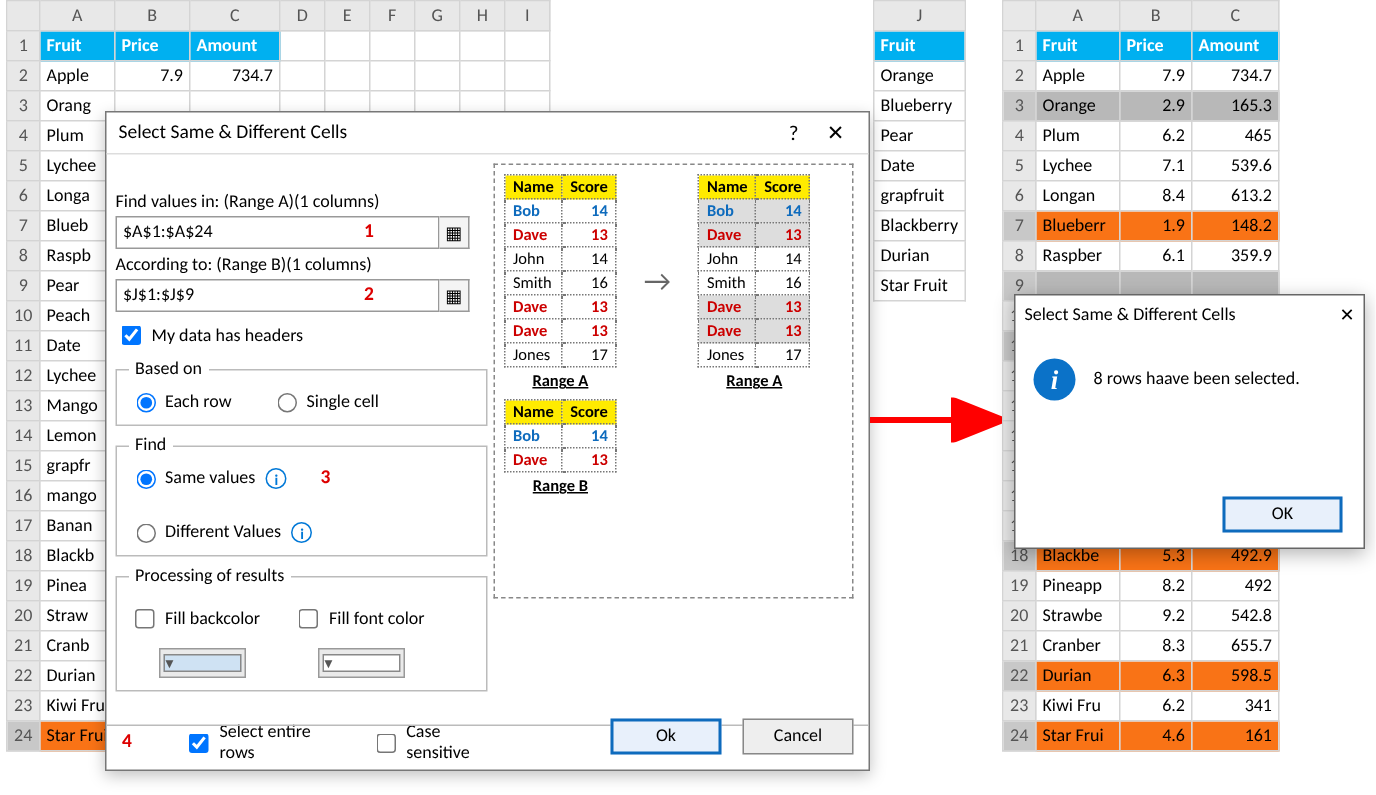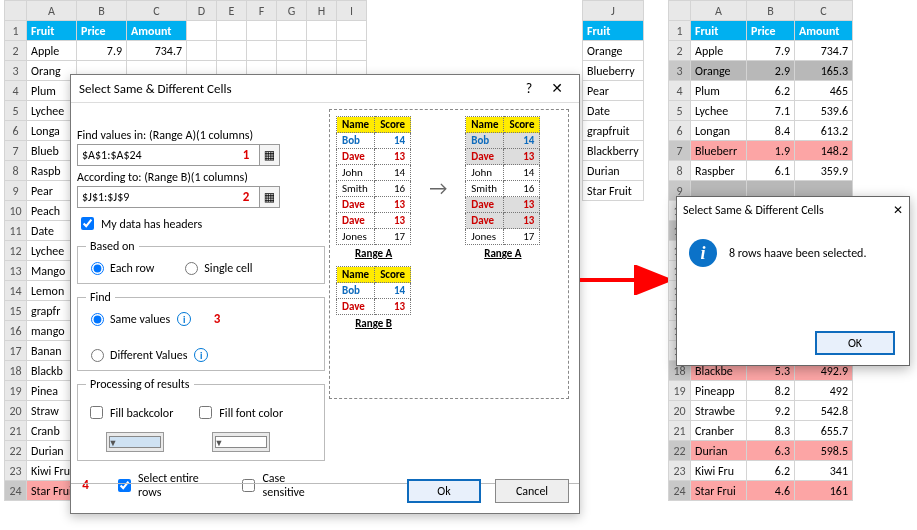--- a/index.html
+++ b/index.html
@@ -5,21 +5,21 @@
   * { box-sizing: border-box; font-family: "Segoe UI", Calibri, Arial, sans-serif; }
   body { margin: 0; width: 917px; height: 530px; background: #fff; position: relative; font-size: 12px; overflow: hidden; }
 
   
   .sheet { position: absolute; border-collapse: collapse; background: #fff; }
   .sheet th, .sheet td { border: 1px solid #d4d4d4; padding: 0 4px; height: 20px; font-size: 12px; text-align: left; }
   .sheet th { background: #e8e8e8; font-weight: normal; text-align: center; color: #555; }
   .sheet .rowhdr { background: #e8e8e8; text-align: center; color: #555; width: 22px; }
   .sheet .hl-cyan { background: #00b0f0; color: #fff; font-weight: bold; }
   .sheet .num { text-align: right; }
-  .sel-row td:not(.rowhdr) { background: #fca5a5; }
+  .sel-row td:not(.rowhdr) { background: #f97316; }
   .sel-row .rowhdr { background: #c8c8c8; }
   .sel-strong td:not(.rowhdr) { background: #b8b8b8; }
 
   #sheet-left { left: 4px; top: 0; }
   #sheet-left td, #sheet-left th { }
   #sheet-left .colA { width: 50px; }
   #sheet-left .colB { width: 50px; }
   #sheet-left .colC { width: 60px; }
   #sheet-left .narrow { width: 30px; }
 
@@ -30,21 +30,21 @@
   
   .dialog { position: absolute; left: 70px; top: 74px; width: 510px; height: 440px; background: #fff; border: 1px solid #777; box-shadow: 0 3px 10px rgba(0,0,0,.25); }
   .dialog .titlebar { display: flex; align-items: center; height: 28px; padding: 0 8px; border-bottom: 1px solid #ddd; }
   .dialog .titlebar .title { flex: 1; font-size: 13px; }
   .dialog .titlebar .winbtn { width: 28px; text-align: center; font-size: 14px; cursor: default; }
   .dialog .body { position: relative; height: calc(100% - 28px); }
 
   .leftpane { position: absolute; left: 6px; top: 21px; width: 248px; }
   .label { margin: 4px 0 2px; color: #000; }
   .inputrow { position: relative; display: flex; align-items: center; }
-  .inp { width: 183px; height: 22px; border: 1px solid #999; padding: 0 4px; font-size: 12px; background: #fff; }
+  .inp { width: 216px; height: 22px; border: 1px solid #999; padding: 0 4px; font-size: 12px; background: #fff; }
   .refbtn { width: 20px; height: 22px; border: 1px solid #999; border-left: none; background: #f4f4f4; display: flex; align-items: center; justify-content: center; }
   .marker { position: absolute; right: 70px; top: 2px; width: 18px; height: 18px; border-radius: 50%; color: #d00; font-weight: bold; text-align: center; line-height: 18px; background: transparent; font-size: 13px; }
 
   .chk { display: flex; align-items: center; gap: 4px; margin: 6px 0; }
   .chk input { width: 13px; height: 13px; }
   fieldset { border: 1px solid #bbb; margin: 6px 0 4px; padding: 6px 8px 8px; }
   fieldset legend { padding: 0 4px; font-size: 12px; }
   .radios { display: flex; gap: 26px; align-items: center; }
   .radio { display: flex; align-items: flex-end; gap: 3px; }
   .infoicon { color: #0078d7; font-weight: bold; display: inline-block; width: 14px; height: 14px; border: 1px solid #0078d7; border-radius: 50%; text-align: center; line-height: 13px; font-size: 10px; margin-left: 4px; }
@@ -521,21 +521,21 @@
             </div>
           <div class="colorbtn">
               <div class="swatch" style="background:#fff"></div>
               <div class="arrow">▼</div>
             </div>
         </div>
       </fieldset>
 
       <div class="row4">
         <span class="marker" style="position:static">4</span>
-        <label class="chk" style="margin:2px">
+        <label class="chk" style="margin:12px">
             <input type="checkbox" checked="" style="">
             <span>Select entire rows</span>
           </label>
         <label class="chk" style="margin:0">
             <input type="checkbox" style="">
             <span>Case sensitive</span>
           </label>
       </div>
     </div>
 

